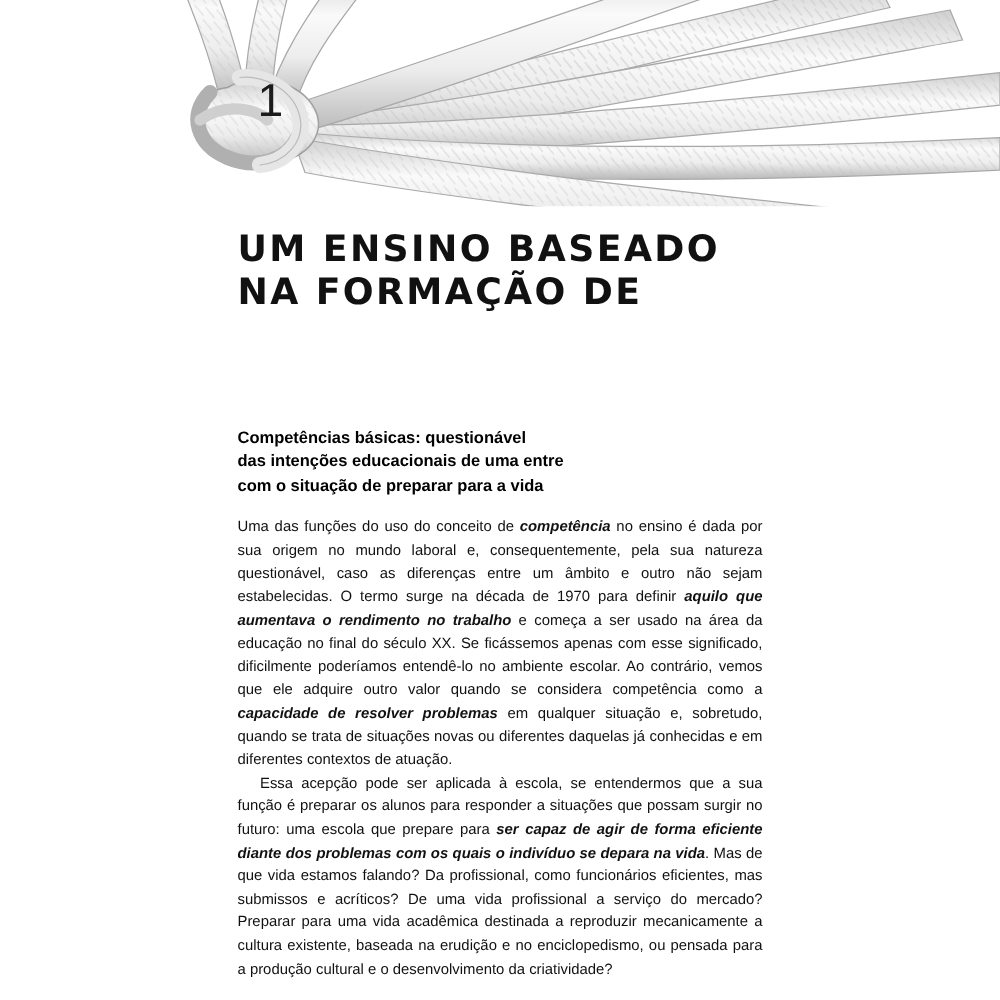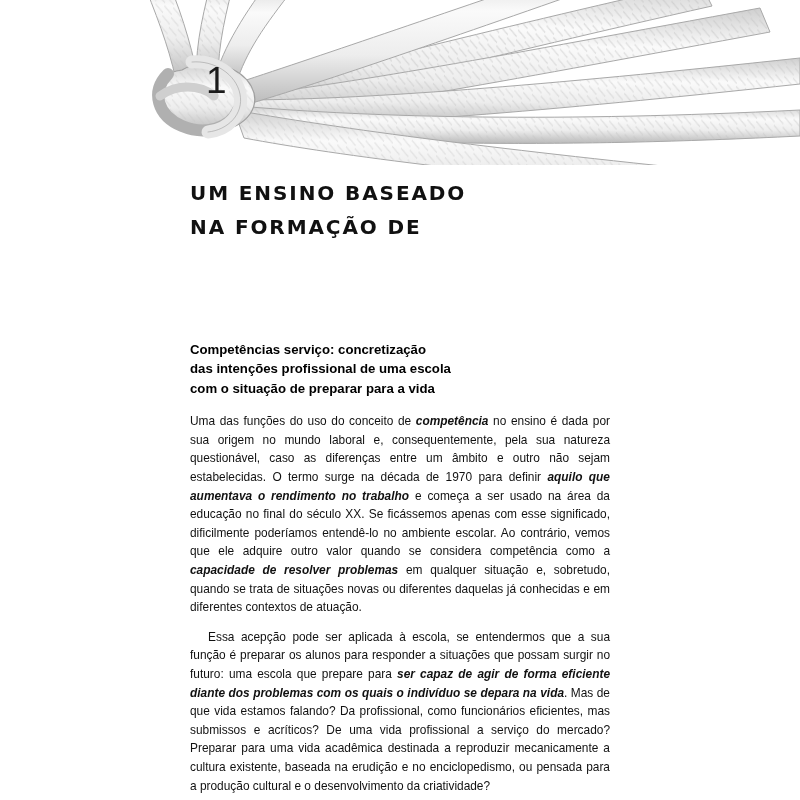--- a/index.html
+++ b/index.html
@@ -42,21 +42,21 @@
     line-height: 1;
   }
 
   
   .chapter-title {
     position: absolute;
     left: 190px;
     top: 163px;
     width: 420px;
     font-family: "DejaVu Sans", sans-serif;
-    font-size: 20px;
+    font-size: 29px;
     font-weight: 700;
     letter-spacing: 1.9px;
     line-height: 34px;
     color: #111111;
     text-transform: uppercase;
   }
   .chapter-title .line {
     display: block;
     white-space: nowrap;
   }
@@ -86,21 +86,21 @@
     font-size: 11.9px;
     line-height: 18.6px;
     color: #111111;
     margin: 0;
     text-align: justify;
     text-justify: inter-word;
     hyphens: manual;
   }
   p.body + p.body {
     text-indent: 18px;
-    margin-top: 11px;
+    margin-top: 0;
   }
   em {
     font-style: italic;
     font-weight: bold;
   }
 </style>
 </head>
 <body>
 
 <div class="hero">
@@ -169,22 +169,22 @@
 <div class="chapter-number">1</div>
 
 <h1 class="chapter-title">
   <span class="line">UM ENSINO BASEADO</span>
   <span class="line">NA FORMAÇÃO DE</span>
 </h1>
 
 <div class="column">
 
   <h2 class="section-heading">
-    <span class="line">Competências serviço: concretização</span>
-    <span class="line">das intenções profissional de uma escola</span>
+    <span class="line">Competências básicas: questionável</span>
+    <span class="line">das intenções educacionais de uma entre</span>
     <span class="line">com o situação de preparar para a vida</span>
   </h2>
 
   <p class="body"><span>Uma das funções do uso do conceito de </span><em>competência</em><span> no ensino é dada por sua origem no mundo laboral e, consequentemente, pela sua natureza questionável, caso as diferenças entre um âmbito e outro não sejam estabelecidas. O termo surge na década de 1970 para definir </span><em>aquilo que aumentava o rendimento no trabalho</em><span> e começa a ser usado na área da educação no final do século XX. Se ficássemos apenas com esse significado, dificilmente poderíamos entendê-lo no ambiente escolar. Ao contrário, vemos que ele adquire outro valor quando se considera competência como a </span><em>capacidade de resolver problemas</em><span> em qualquer situação e, sobretudo, quando se trata de situações novas ou diferentes daquelas já conhecidas e em diferentes contextos de atuação.</span></p>
 
   <p class="body"><span>Essa acepção pode ser aplicada à escola, se entendermos que a sua função é preparar os alunos para responder a situações que possam surgir no futuro: uma escola que prepare para </span><em>ser capaz de agir de forma eficiente diante dos problemas com os quais o indivíduo se depara na vida</em><span>. Mas de que vida estamos falando? Da profissional, como funcionários eficientes, mas submissos e acríticos? De uma vida profissional a serviço do mercado? Preparar para uma vida acadêmica destinada a reproduzir mecanicamente a cultura existente, baseada na erudição e no enciclopedismo, ou pensada para a produção cultural e o desenvolvimento da criatividade?</span></p>
 
 </div>
 
 </body></html>

